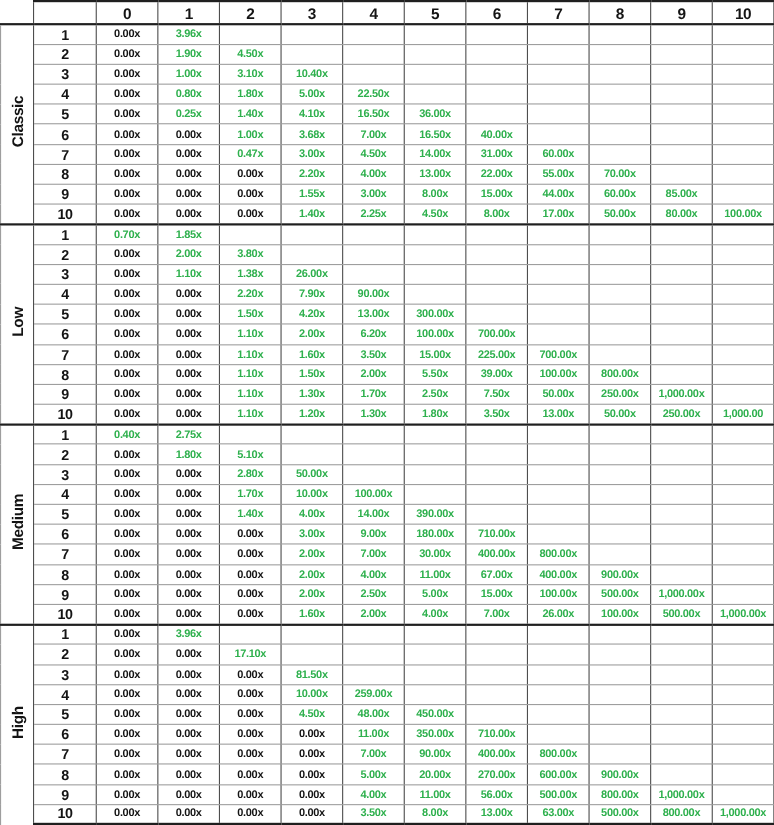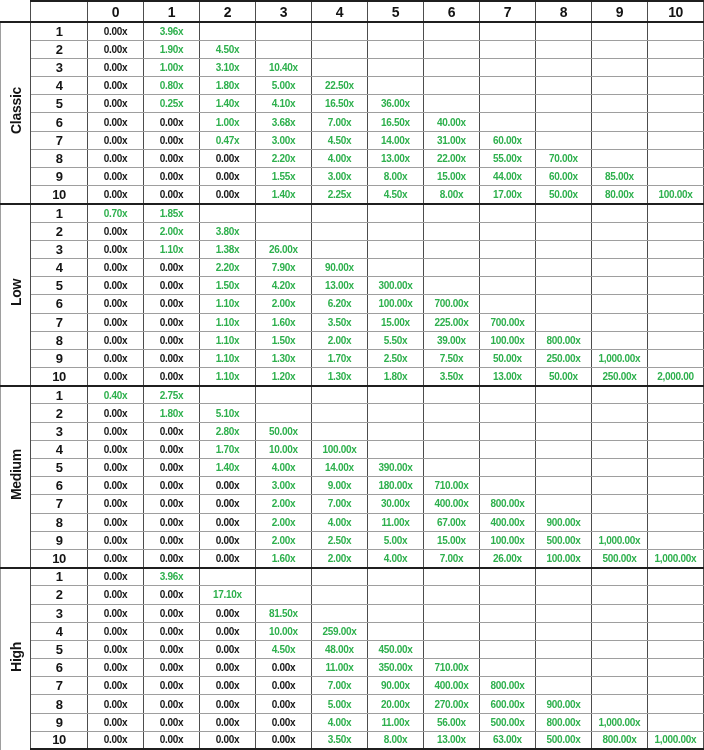--- a/index.html
+++ b/index.html
@@ -383,21 +383,21 @@
         <td class="val zero">0.00x</td>
         <td class="val zero">0.00x</td>
         <td class="val pos">1.10x</td>
         <td class="val pos">1.20x</td>
         <td class="val pos">1.30x</td>
         <td class="val pos">1.80x</td>
         <td class="val pos">3.50x</td>
         <td class="val pos">13.00x</td>
         <td class="val pos">50.00x</td>
         <td class="val pos">250.00x</td>
-        <td class="val pos">2,000.00</td>
+        <td class="val pos">1,000.00</td>
       </tr>
       <tr class="data-row sec-top">
         <td class="group-label" rowspan="10"><span>Medium</span></td>
         <th class="rownum">1</th>
         <td class="val pos">0.40x</td>
         <td class="val pos">2.75x</td>
         <td class="val"></td>
         <td class="val"></td>
         <td class="val"></td>
         <td class="val"></td>

